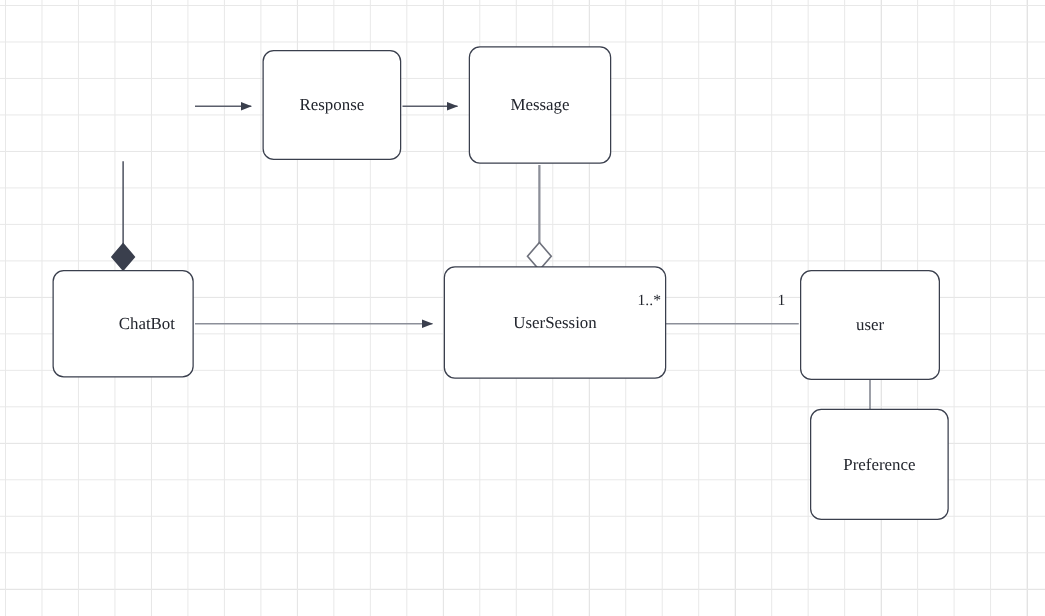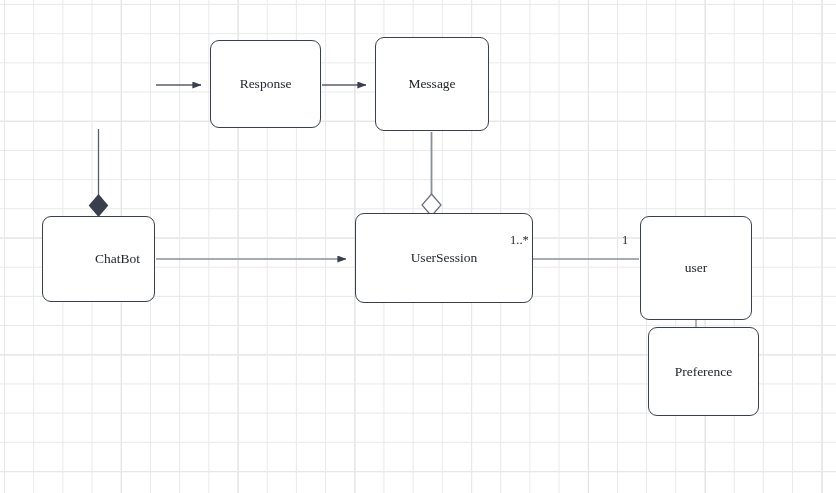--- a/index.html
+++ b/index.html
@@ -126,21 +126,21 @@
   </div>
 
   <div class="node" style="left:42px; top:216px; width:113px; height:86px;padding-left:38px;">
     <span class="node-label">ChatBot</span>
   </div>
 
   <div class="node" style="left:355px; top:213px; width:178px; height:90px;">
     <span class="node-label">UserSession</span>
   </div>
 
-  <div class="node" style="left:640px; top:216px; width:112px; height:104px;">
+  <div class="node" style="left:640px; top:216px; width:112px; height:88px;">
     <span class="node-label">user</span>
   </div>
 
   <div class="node" style="left:648px; top:327px; width:111px; height:89px;">
     <span class="node-label">Preference</span>
   </div>
 
   <div class="edge-label" style="left:510px; top:233px;">1..*</div>
 
   <div class="edge-label" style="left:622px; top:233px;">1</div>

